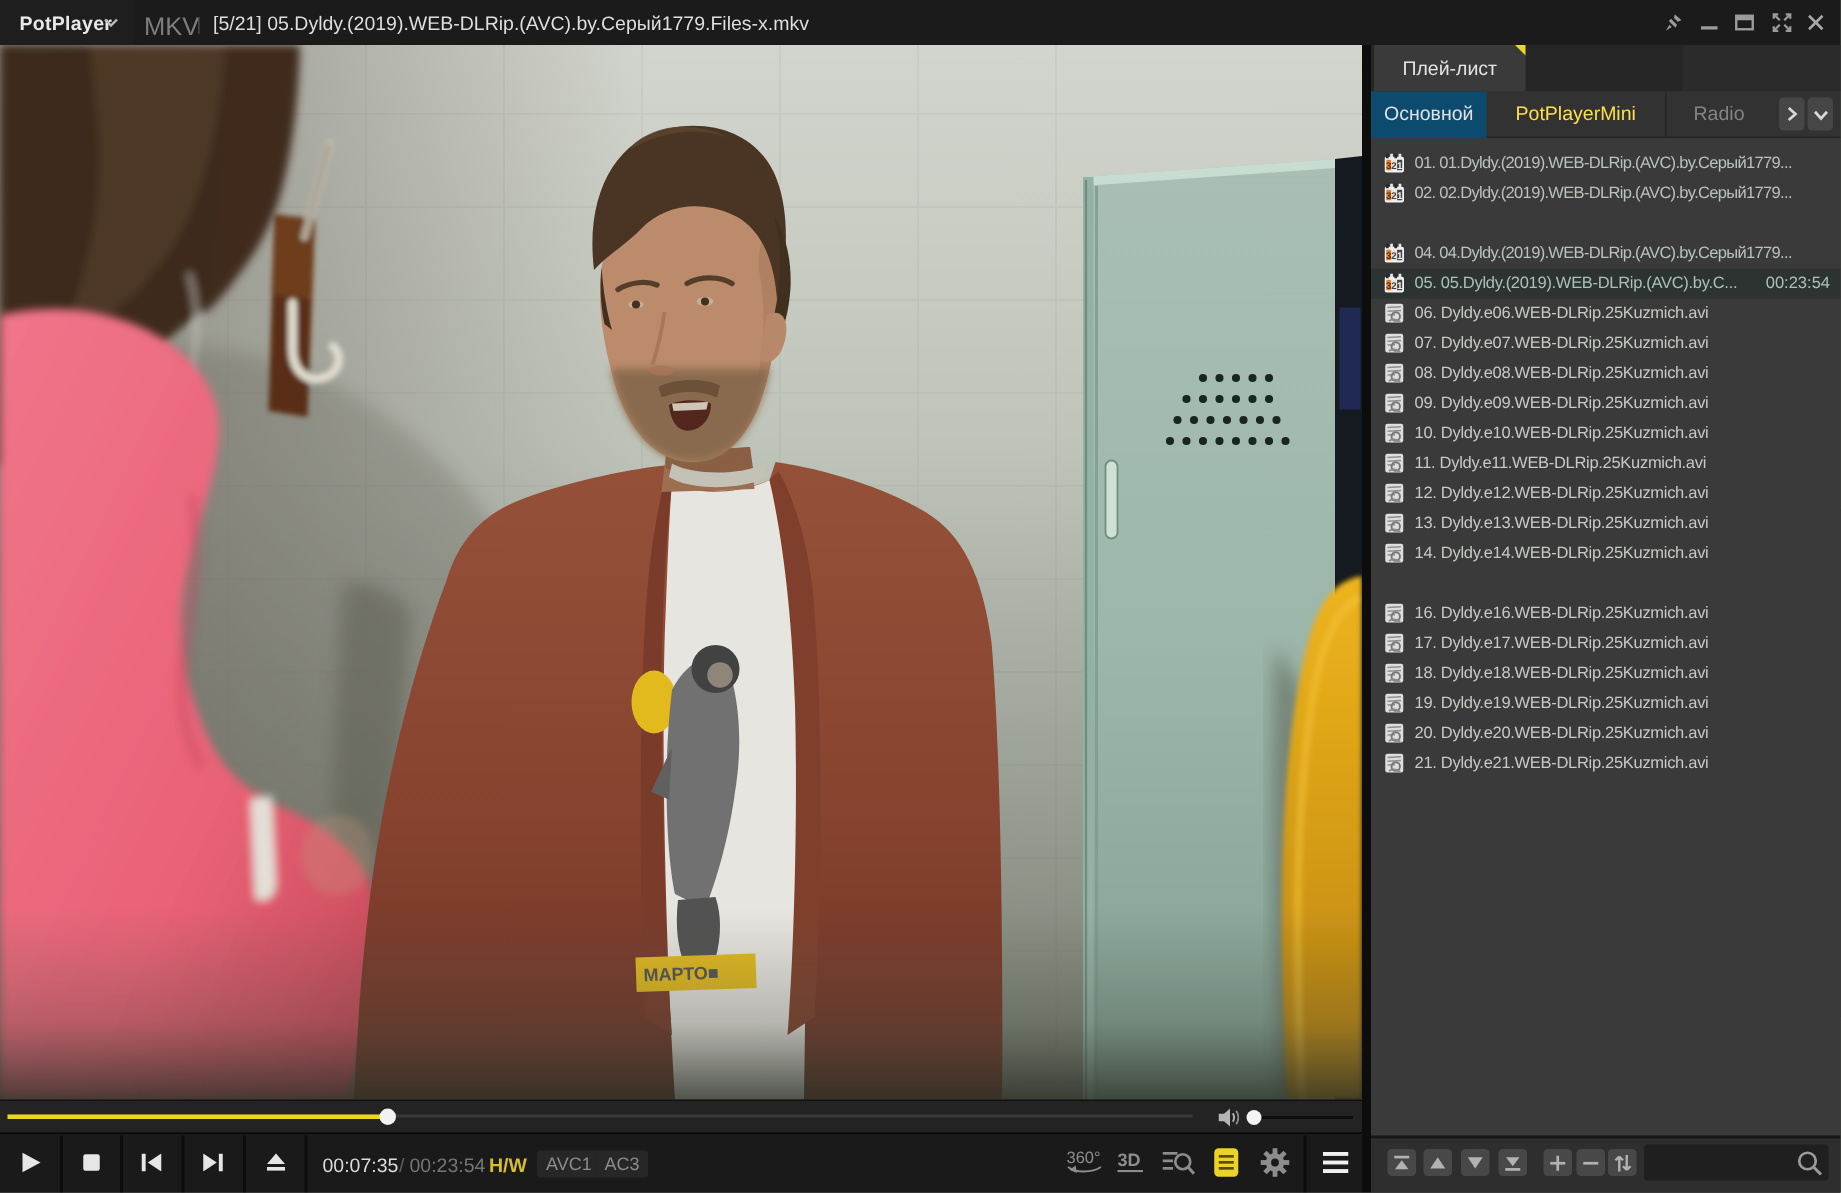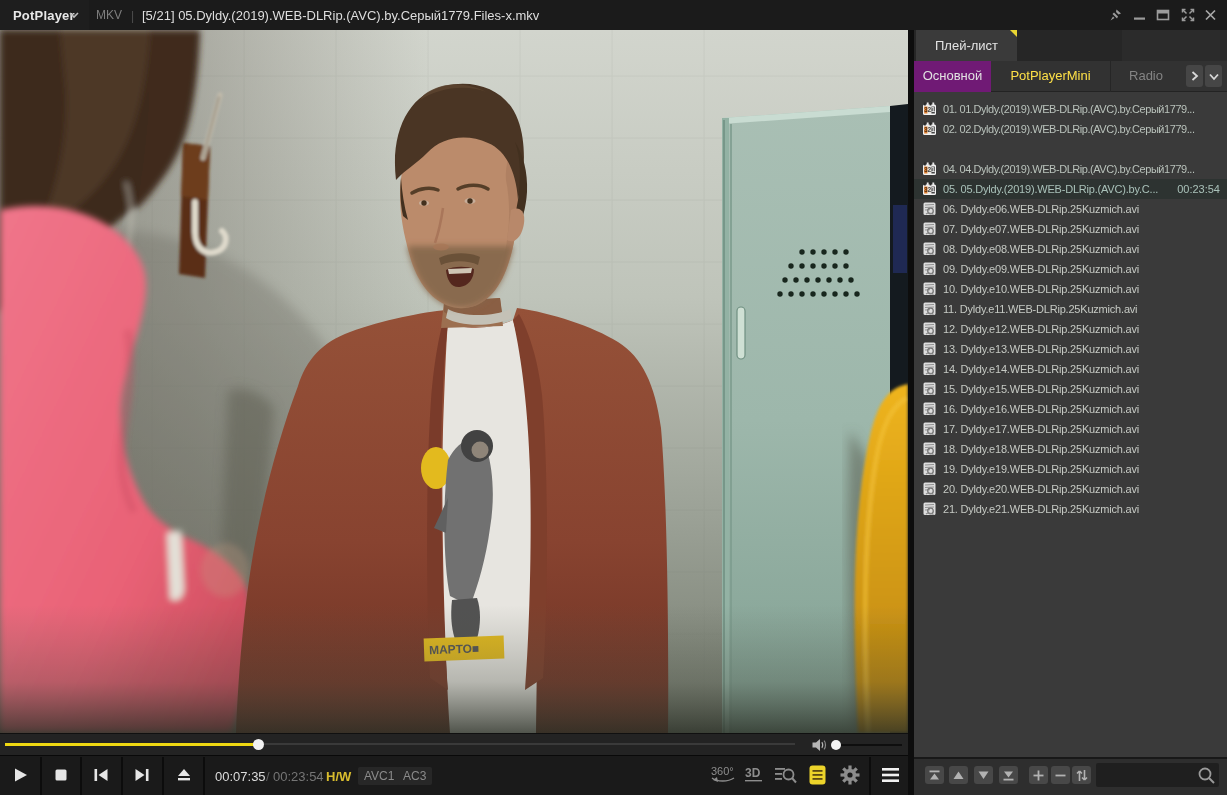--- a/index.html
+++ b/index.html
@@ -5,21 +5,21 @@
 * { margin:0; padding:0; box-sizing:border-box; }
 html,body { width:1227px; height:795px; overflow:hidden; background:#1b1b1b;
   font-family:"Liberation Sans", sans-serif; }
 #app { position:relative; width:1227px; height:795px; }
 .abs { position:absolute; }
 
 
 #titlebar { left:0; top:0; width:1227px; height:30px; background:#1b1b1b; }
 #tb-left { left:0; top:0; width:89px; height:30px; background:#1e1e1e; }
 #tb-logo { left:13px; top:8px; color:#e8e8e8; font-size:13px; font-weight:bold; letter-spacing:0.2px; }
-#tb-mkv { left:96px; top:8px; color:#7e7e7e; font-size:12px; }
+#tb-mkv { left:96px; top:8px; color:#7e7e7e; font-size:17px; }
 #tb-sep { left:131px; top:9px; color:#4d4d4d; font-size:12px; }
 #tb-title { left:142px; top:8px; color:#dedede; font-size:13px; }
 
 
 #video { left:0; top:30px; width:908px; height:703px; background:#b9beb4; }
 
 
 #seek { left:0; top:733px; width:908px; height:22px; background:#232323; border-top:1px solid #101010; }
 #seek-track { left:5px; top:743px; width:790px; height:2px; background:#3a3a3a; }
 #seek-fill { left:5px; top:743px; width:250px; height:3px; background:#efd812; }
@@ -38,21 +38,21 @@
   line-height:18px; padding:0 6px; border-radius:2px; }
 
 
 #panel { left:908px; top:30px; width:319px; height:765px; background:#3a3a3a; border-left:6px solid #0d0d0d; }
 #prow1 { left:914px; top:30px; width:313px; height:31px; background:#262626; }
 #ptab1 { left:916px; top:30px; width:101px; height:31px; background:#3a3a3a; color:#e4e4e4;
   font-size:13px; text-align:center; line-height:31px; }
 #ptab1corner { left:1010px; top:30px; width:0; height:0;
   border-top:7px solid #e8d532; border-left:7px solid transparent; }
 #prow2 { left:914px; top:61px; width:313px; height:31px; background:#323232; border-bottom:1px solid #232323;}
-#ptabA { left:914px; top:61px; width:77px; height:31px; background:#701a75; color:#e2e2e2;
+#ptabA { left:914px; top:61px; width:77px; height:31px; background:#0c4a6e; color:#e2e2e2;
   font-size:13px; text-align:center; line-height:30px; }
 #ptabB { left:991px; top:61px; width:120px; height:31px; color:#fde047; font-size:13px;
   text-align:center; line-height:30px; border-right:1px solid #262626; }
 #ptabC { left:1111px; top:61px; width:70px; height:31px; color:#848484; font-size:13px;
   text-align:center; line-height:30px; }
 .pbtn { top:65px; width:17px; height:22px; background:#464646; border-radius:3px;
   color:#cccccc; font-size:10px; text-align:center; line-height:22px; }
 #plist { left:914px; top:92px; width:313px; height:663px; background:#3a3a3a; }
 .prow { position:absolute; left:0; width:313px; height:20px; }
 .prow .txt { position:absolute; left:29px; top:4px; font-size:11px; color:#c6cac4; white-space:nowrap; letter-spacing:-0.2px; }
@@ -413,26 +413,20 @@
           <use href="#aviicon"></use>
         </svg>
         <div class="txt">13. Dyldy.e13.WEB-DLRip.25Kuzmich.avi</div>
       </div>
     <div class="prow" style="top:267px;">
         <svg width="14" height="14">
           <use href="#aviicon"></use>
         </svg>
         <div class="txt">14. Dyldy.e14.WEB-DLRip.25Kuzmich.avi</div>
       </div>
-    <div class="prow" style="top:287px;">
-        <svg width="14" height="14">
-          <use href="#aviicon"></use>
-        </svg>
-        <div class="txt">15. Dyldy.e15.WEB-DLRip.25Kuzmich.avi</div>
-      </div>
     <div class="prow" style="top:307px;">
         <svg width="14" height="14">
           <use href="#aviicon"></use>
         </svg>
         <div class="txt">16. Dyldy.e16.WEB-DLRip.25Kuzmich.avi</div>
       </div>
     <div class="prow" style="top:327px;">
         <svg width="14" height="14">
           <use href="#aviicon"></use>
         </svg>

